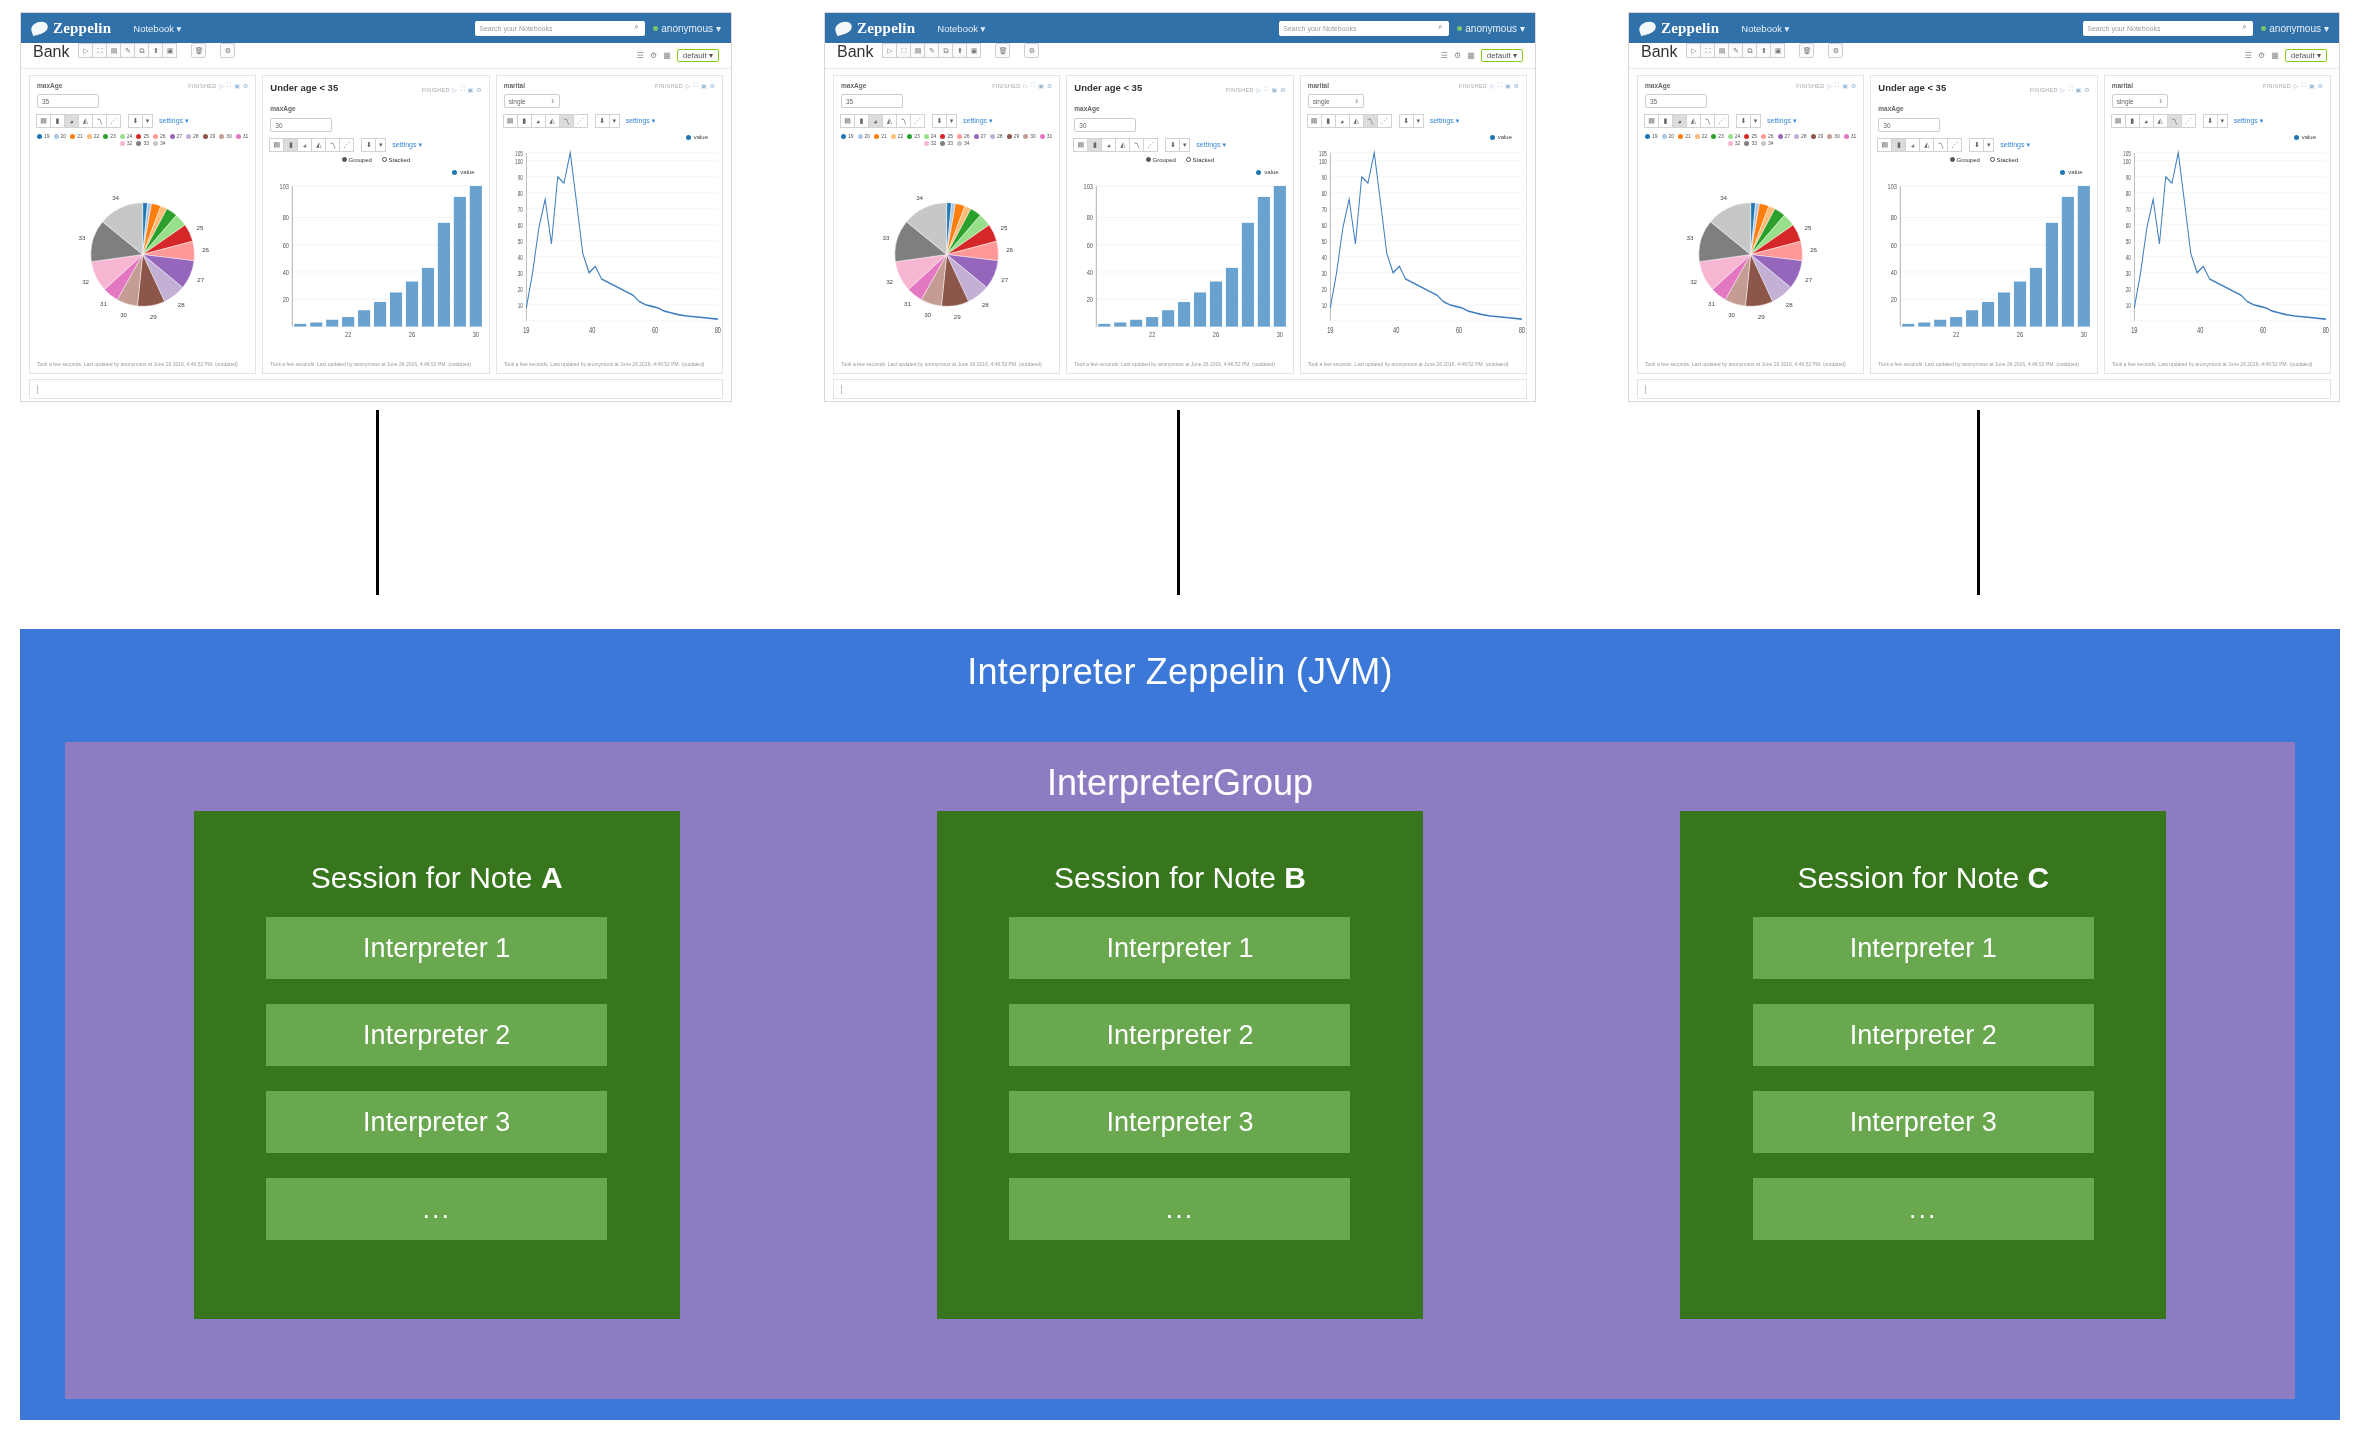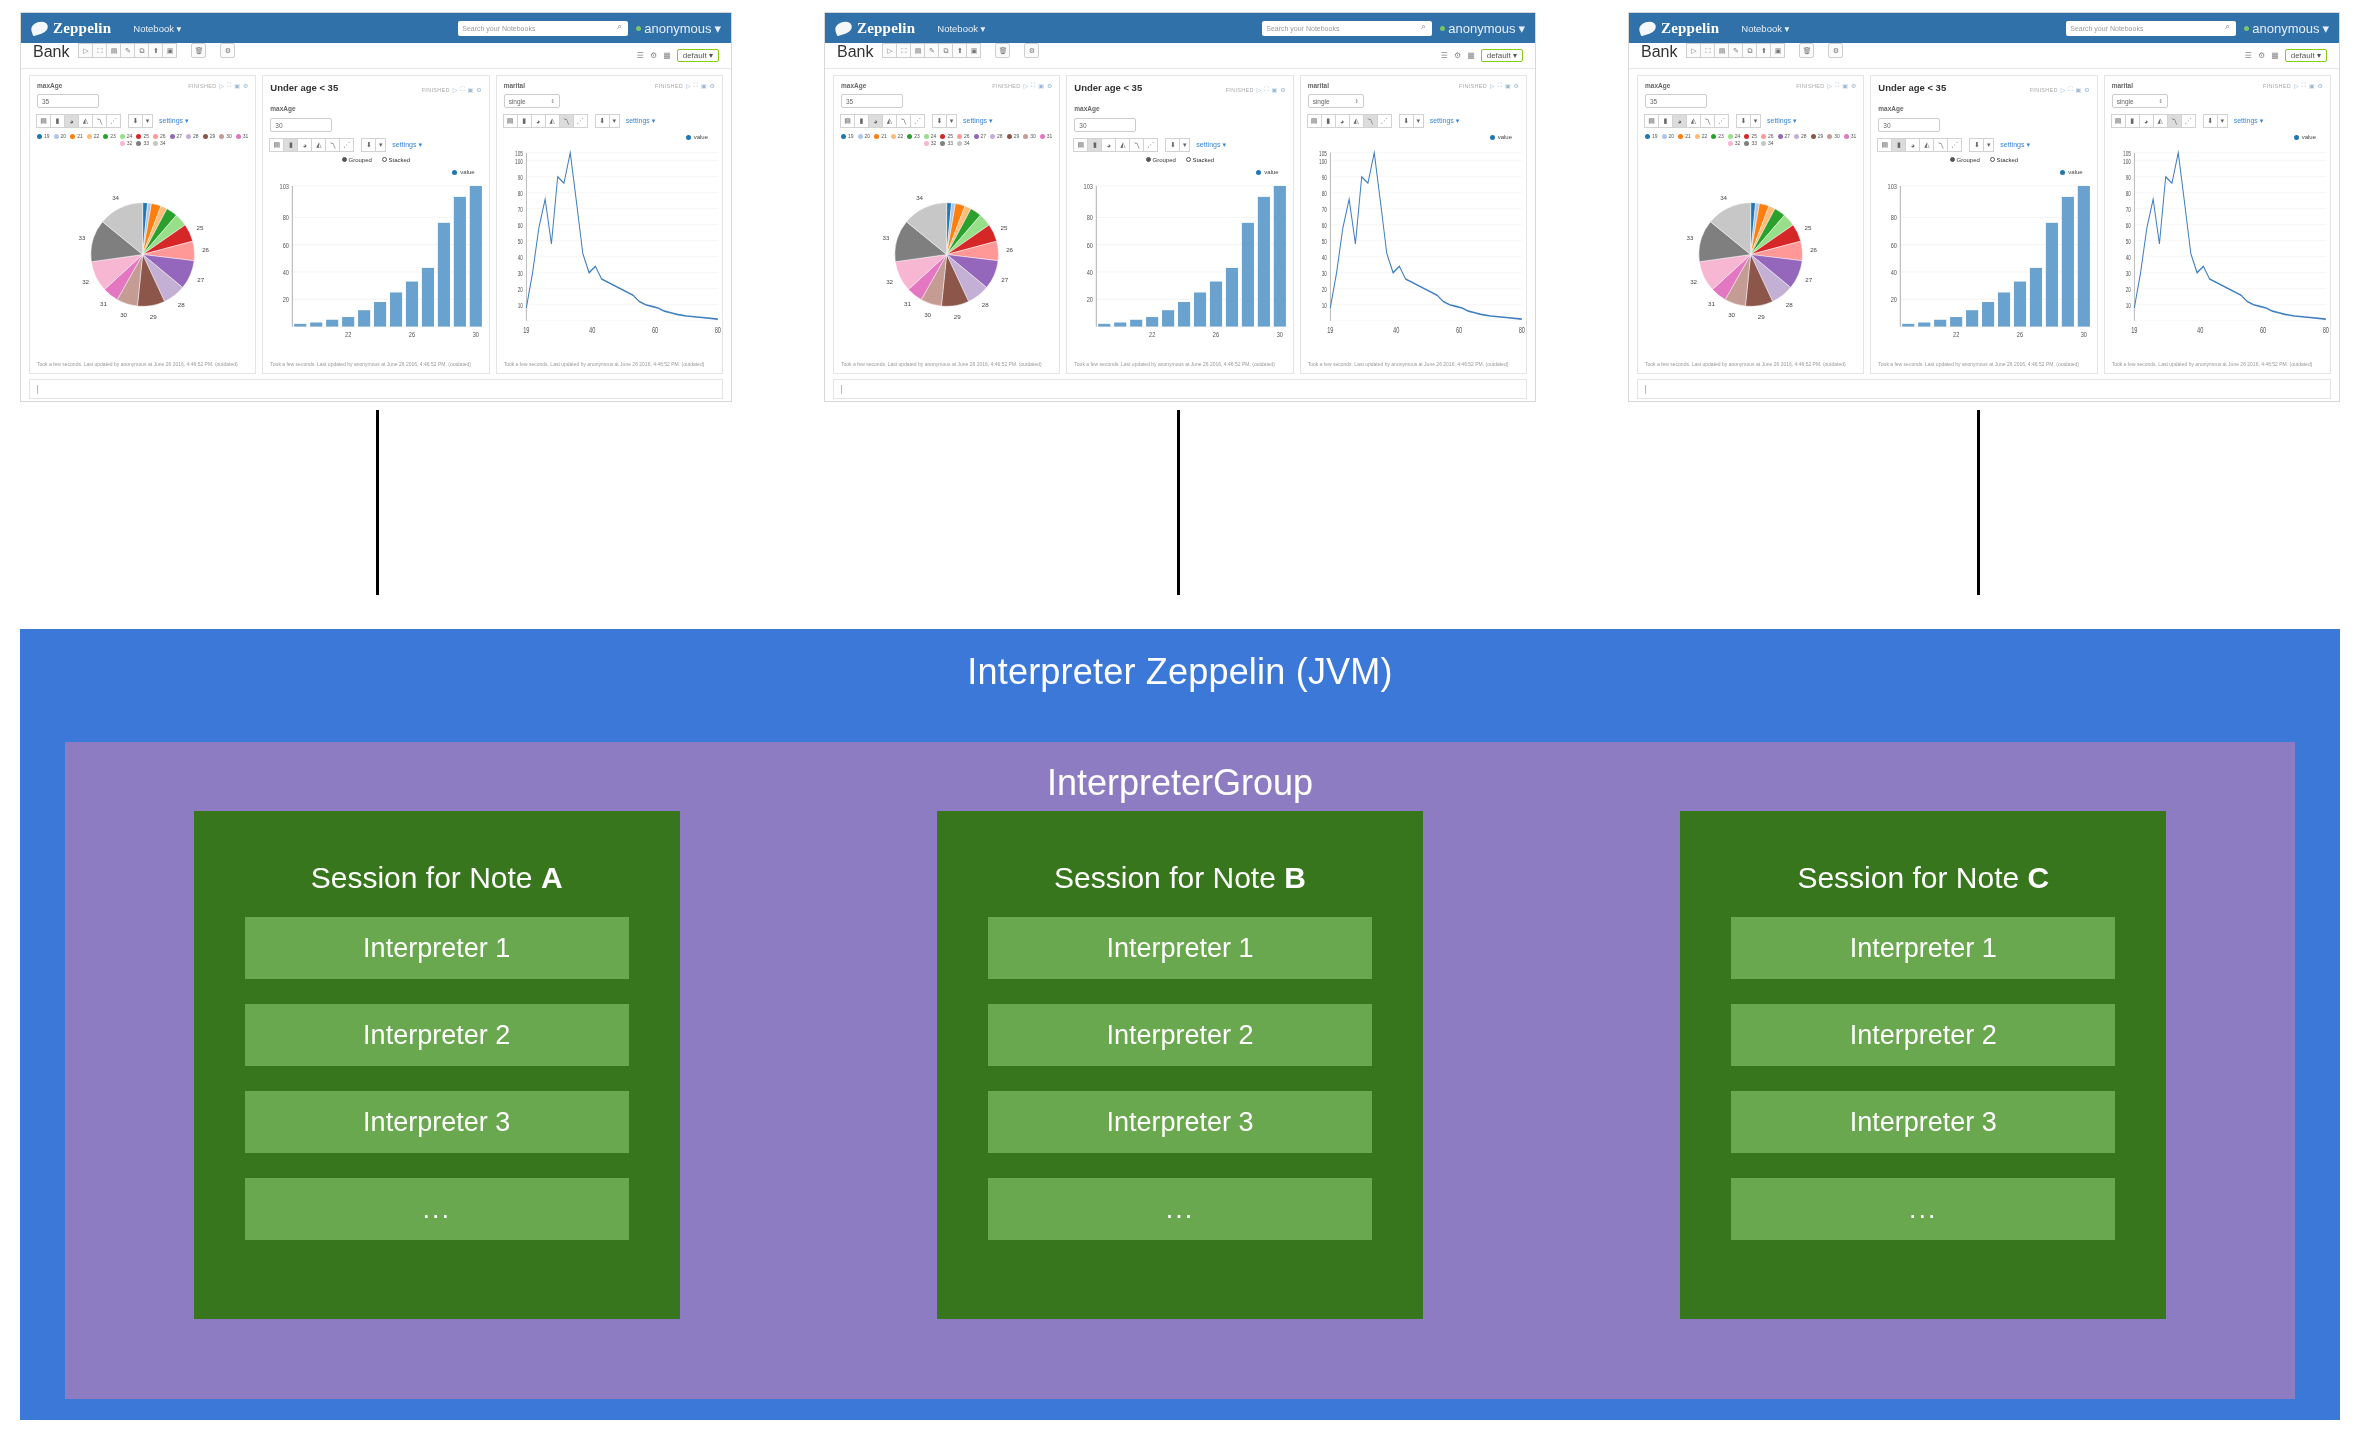--- a/index.html
+++ b/index.html
@@ -51,21 +51,21 @@
     display: flex; align-items: center;
     padding: 0 4px;
     font-size: 7px; color: #9a9a9a;
     position: relative;
   }
   .nb-search .mag {
     position: absolute; right: 3px; top: 2px;
     width: 8px; height: 8px;
     color: #5b5b5b; font-size: 8px; line-height: 8px;
   }
-  .nb-user { color: #e6eef7; font-size: 13px; display: flex; align-items: center; gap: 3px; }
+  .nb-user { color: #e6eef7; font-size: 10px; display: flex; align-items: center; gap: 3px; }
   .dot-green { width: 5px; height: 5px; border-radius: 50%; background: #79c36a; display: inline-block; }
 
   .nb-toolbar {
     height: 26px;
     background: #ffffff;
     border-bottom: 1px solid #e6e6e6;
     display: flex; 
     padding: 0 12px; gap: 6px;
   }
   .nb-title { font-size: 16px; color: #333; font-weight: normal; margin-right: 4px; }
@@ -202,21 +202,21 @@
     background: #38761d;
     display: flex; flex-direction: column;
     align-items: center;
   }
   .session-title {
     color: #ffffff; font-size: 30px;
     margin-top: 50px; margin-bottom: 22px;
   }
   .session-title b { font-weight: bold; }
   .interp-box {
-    width: 384px; height: 62px;
+    width: 341px; height: 62px;
     background: #6aa84f;
     color: #ffffff; font-size: 27px;
     display: flex; align-items: center; justify-content: center;
     margin-bottom: 25px;
   }
   .interp-box.dots { font-size: 27px; letter-spacing: 2px; }
 </style>
 </head>
 <body>
 

